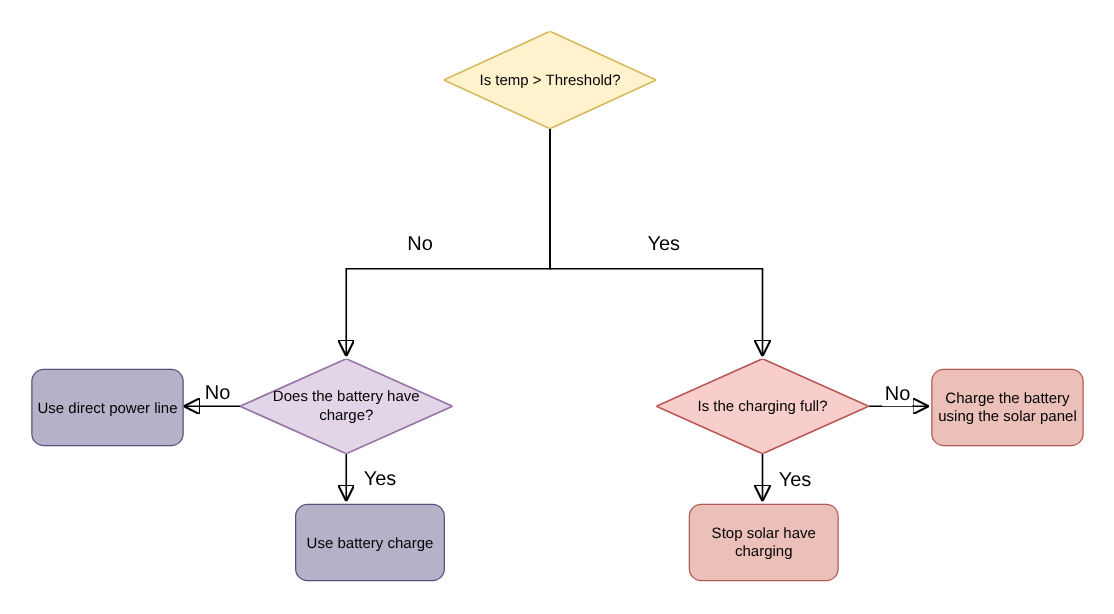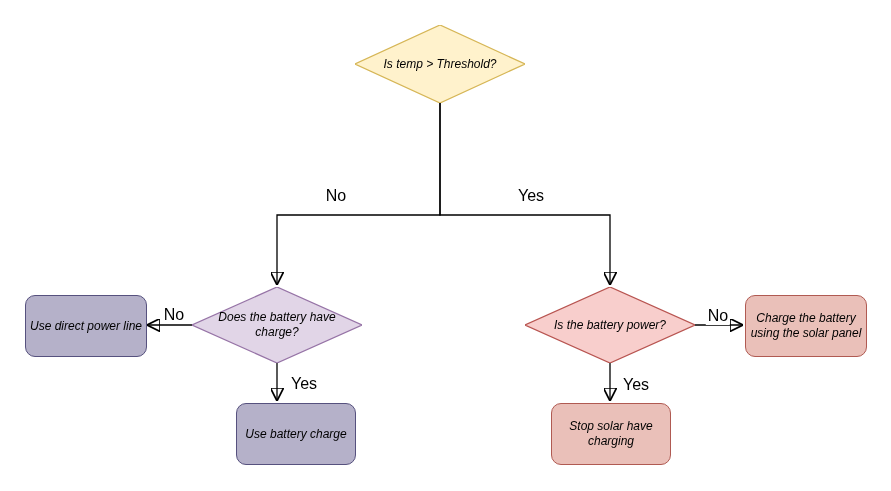--- a/index.html
+++ b/index.html
@@ -37,21 +37,20 @@
     width: 100%; height: 100%;
   }
   .node .shape polygon {
     vector-effect: non-scaling-stroke;
     stroke-width: 1.3;
   }
   .node-label {
     position: relative;
     z-index: 2;
     padding: 0 2px;
-    font-style: italic;
   }
   .diamond .node-label { max-width: 140px; }
   .box {
     border-radius: 10px;
     border: 1.3px solid;
   }
   .d-yellow polygon { fill: #FFF2CC; stroke: #D6B656; }
   .d-purple polygon { fill: #E1D5E7; stroke: #9673A6; }
   .d-red    polygon { fill: #F8CECC; stroke: #B85450; }
   .b-slate { background: #B5B1C9; border-color: #56517E; }
@@ -95,21 +94,21 @@
     <svg class="shape" viewBox="0 0 100 100" preserveAspectRatio="none">
       <polygon points="50,0 100,50 50,100 0,50"></polygon>
     </svg>
     <div class="node-label">Does the battery have charge?</div>
   </div>
 
   <div class="node diamond d-red" style="left:525px; top:287px; width:170px; height:76px;">
     <svg class="shape" viewBox="0 0 100 100" preserveAspectRatio="none">
       <polygon points="50,0 100,50 50,100 0,50"></polygon>
     </svg>
-    <div class="node-label">Is the battery power?</div>
+    <div class="node-label">Is the charging full?</div>
   </div>
 
   <div class="node box b-slate" style="left:25px; top:295px; width:120px; height:60px;">
     <div class="node-label">Use direct power line</div>
   </div>
 
   <div class="node box b-slate" style="left:236px; top:403px; width:118px; height:60px;">
     <div class="node-label">Use battery charge</div>
   </div>
 

